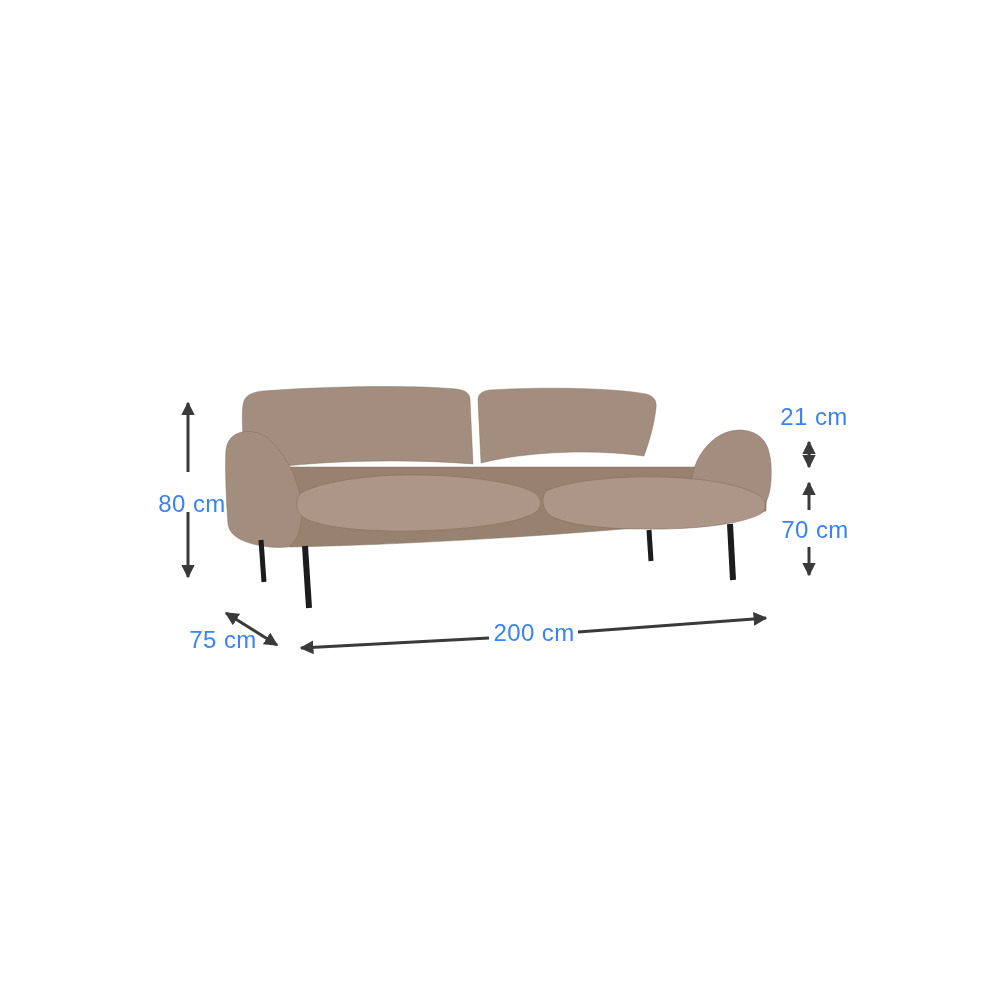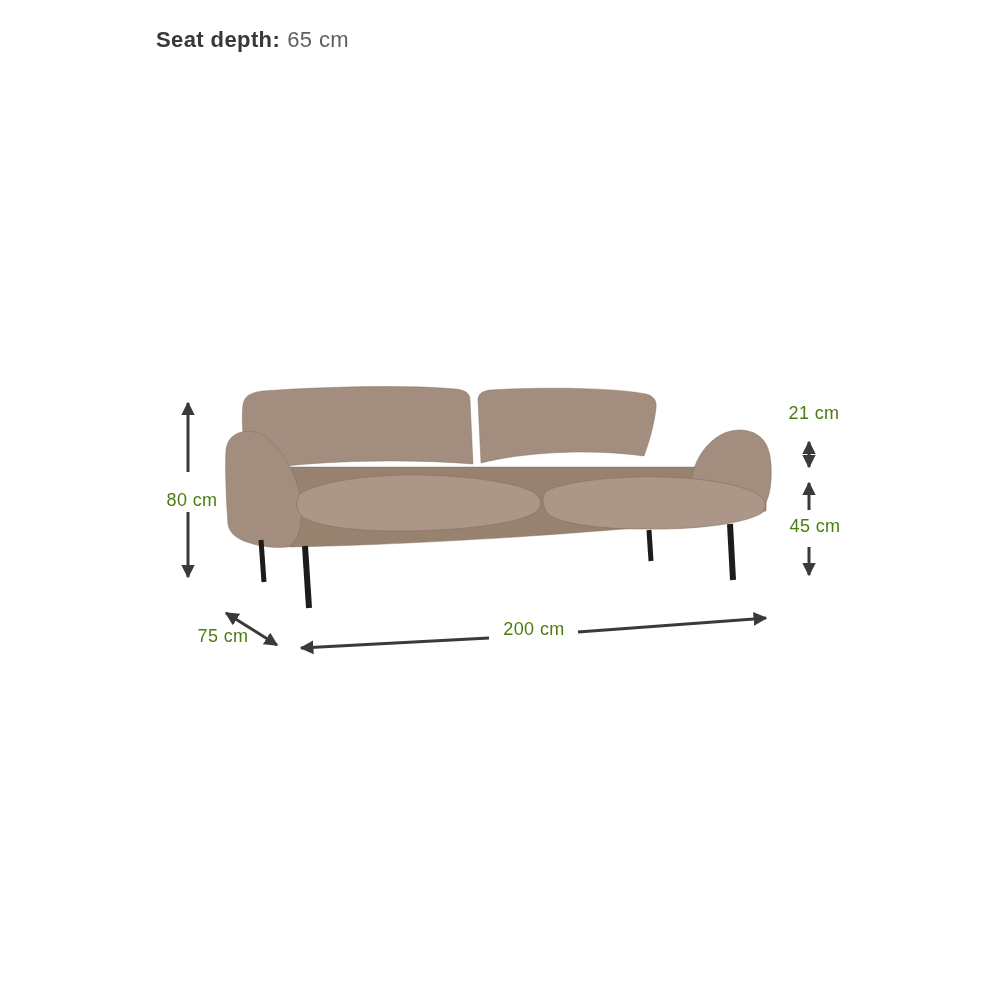--- a/index.html
+++ b/index.html
@@ -34,41 +34,38 @@
     font-weight: 700;
     color: #383838;
   }
   .header-note .hdr-value {
     font-weight: 400;
     color: #5f5f5f;
     margin-left: 7px;
   }
   .dim-label {
     position: absolute;
-    font-size: 18px;
-    color: #4d7c0f;
+    font-size: 24px;
+    color: #3b82f6;
     letter-spacing: 0.4px;
     text-align: center;
     white-space: nowrap;
     line-height: 1.1;
   }
   .dim-height   { left: 157px; top: 478px; width: 70px; margin-top: 13px; }
   .dim-armrest  { left: 779px; top: 404px; width: 70px; }
   .dim-seat     { left: 779px; top: 517px; width: 72px; }
   .dim-depth    { left: 188px; top: 627px; width: 70px; }
   .dim-width    { left: 492px; top: 620px; width: 84px; }
 </style>
 </head>
 <body>
 
 <div class="canvas">
 
-  <div class="header-note">
-    <span class="hdr-label">Seat depth:</span><span class="hdr-value">65 cm</span>
-  </div>
 
   <svg class="diagram-svg" viewBox="0 0 1000 1000">
     <defs>
       <marker id="ah" viewBox="0 0 10 10" refX="9" refY="5" markerWidth="4.6" markerHeight="4.6" orient="auto-start-reverse">
         <path d="M0,0 L10,5 L0,10 Z" fill="#3a3a3a"></path>
       </marker>
     </defs>
 
     <g stroke-linejoin="round">
 
@@ -113,17 +110,17 @@
 
       <g>
         <line x1="489" y1="638" x2="301" y2="648" marker-end="url(#ah)"></line>
         <line x1="578" y1="632" x2="766" y2="618" marker-end="url(#ah)"></line>
       </g>
     </g>
   </svg>
 
   <div class="dim-label dim-height">80 cm</div>
   <div class="dim-label dim-armrest">21 cm</div>
-  <div class="dim-label dim-seat">45 cm</div>
+  <div class="dim-label dim-seat">70 cm</div>
   <div class="dim-label dim-depth">75 cm</div>
   <div class="dim-label dim-width">200 cm</div>
 
 </div>
 
 </body></html>

